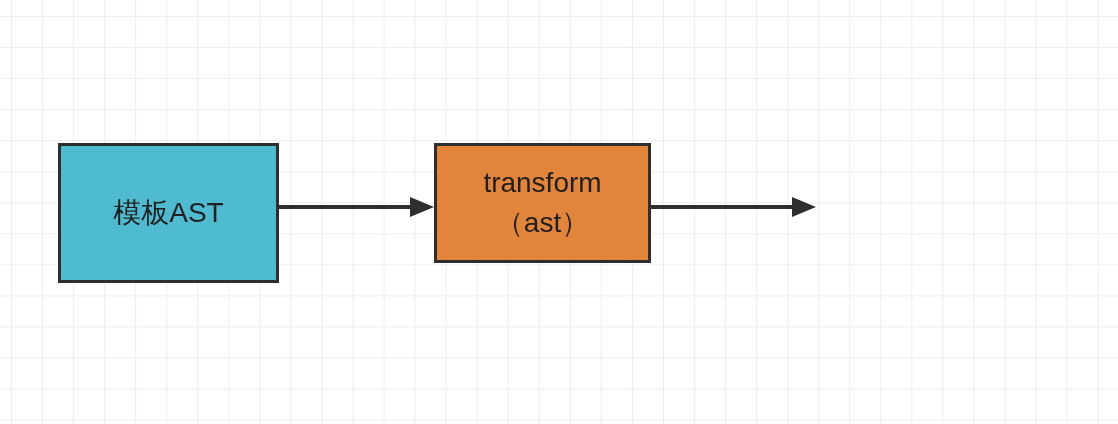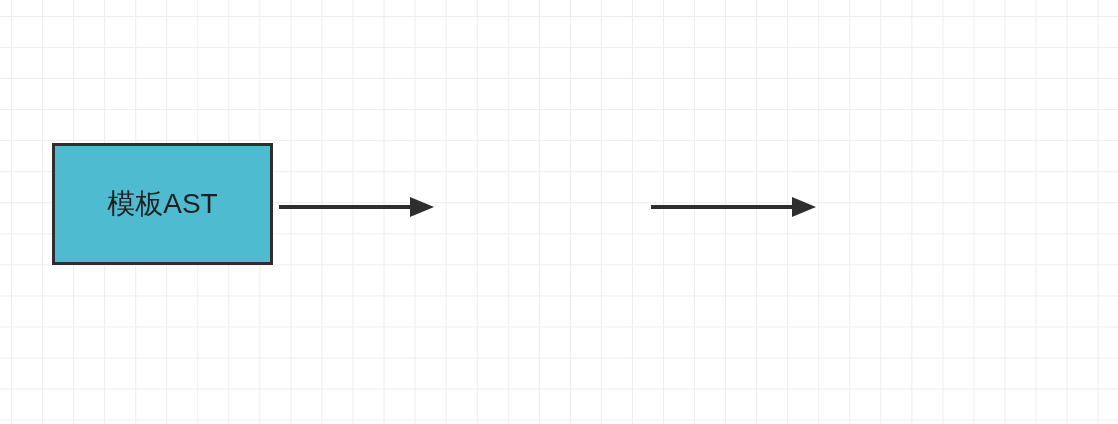--- a/index.html
+++ b/index.html
@@ -38,24 +38,24 @@
   }
   .node-label {
     font-size: 28px;
     line-height: 40px;
     color: #1f1f1f;
     letter-spacing: 0px;
     white-space: pre-line;
   }
 
   #node-template-ast {
-    left: 52px;
+    left: 58px;
     top: 143px;
     width: 221px;
-    height: 122px;
+    height: 140px;
     background: #4fbbd0;
   }
   #node-transform {
     left: 434px;
     top: 143px;
     width: 217px;
     height: 120px;
     background: #e2853b;
   }
   #node-javascript-ast {
@@ -112,20 +112,24 @@
 
   <div class="node" id="node-template-ast">
     <span class="node-label">模板AST</span>
   </div>
 
   <div class="edge" id="edge-1">
     <div class="edge-line"></div>
     <div class="edge-head"></div>
   </div>
 
+  <div class="node" id="node-transform">
+    <span class="node-label">transform
+（ast）</span>
+  </div>
 
   <div class="edge" id="edge-2">
     <div class="edge-line"></div>
     <div class="edge-head"></div>
   </div>
 
 
 </div>
 
 </body></html>

